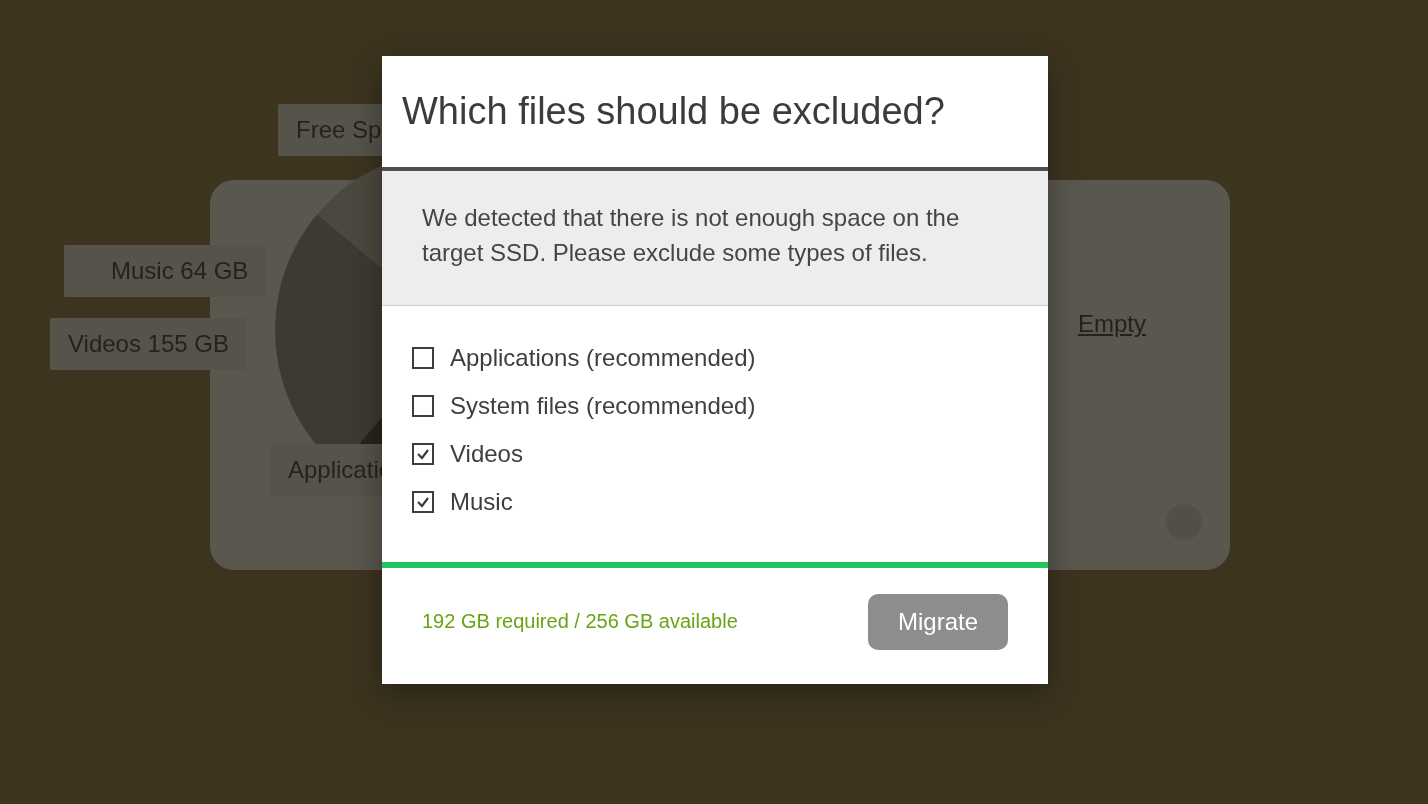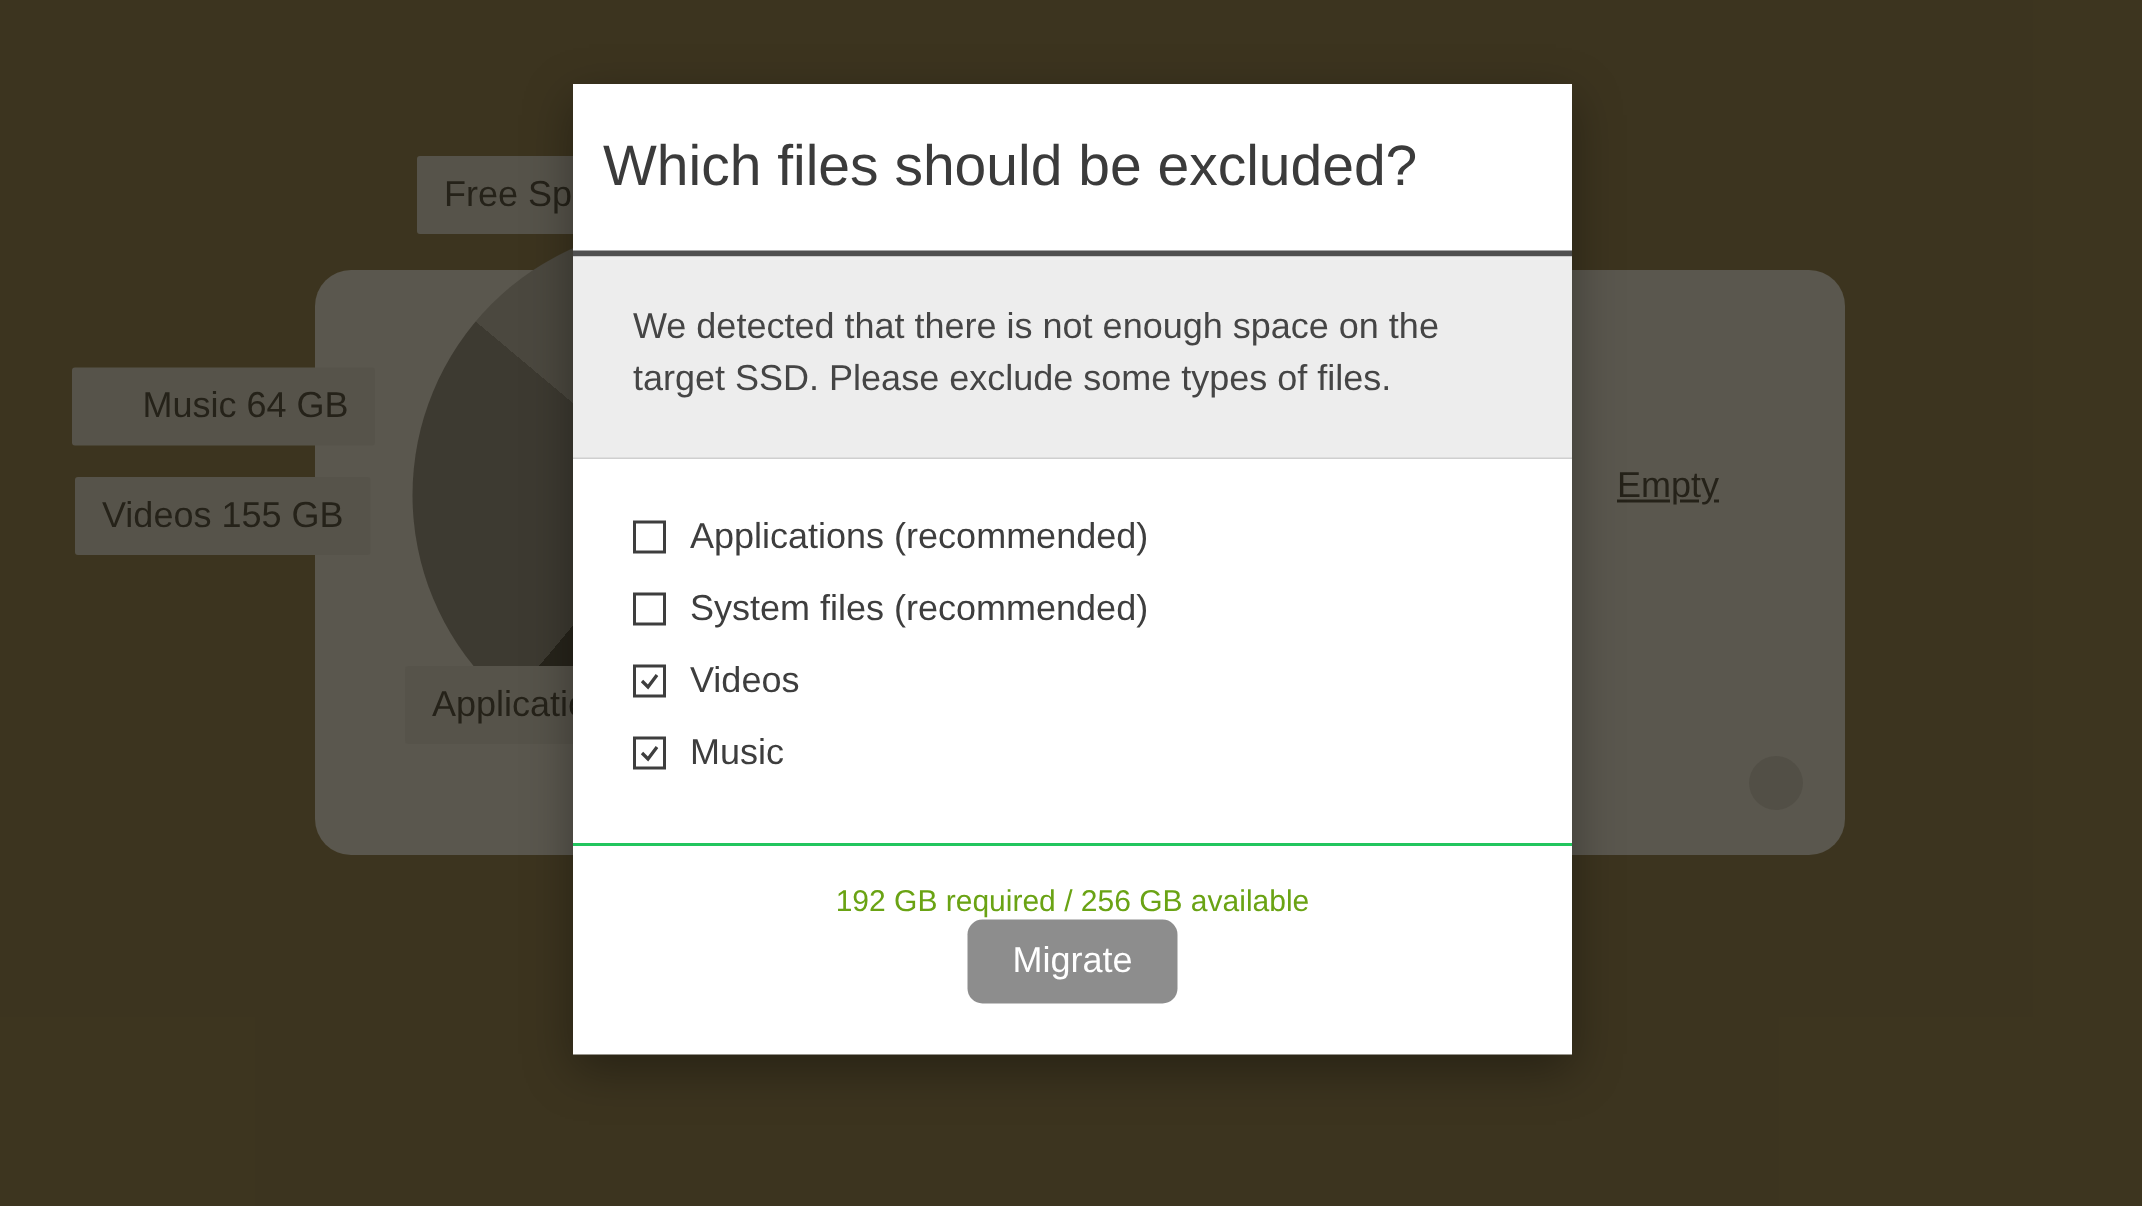--- a/index.html
+++ b/index.html
@@ -71,21 +71,21 @@
   .chip {
     position: absolute;
     background: #dcdcdc;
     color: #3a3a3a;
     font-size: 24px;
     padding: 12px 18px;
     border-radius: 2px;
     white-space: nowrap;
   }
   .chip.free   { left: 278px; top: 104px; }
-  .chip.music  { left: 48px;  top: 245px; padding-left: 47px; }
+  .chip.music  { left: 64px;  top: 245px; padding-left: 47px; }
   .chip.videos { left: 50px;  top: 318px; }
   .chip.apps   { left: 270px; top: 444px; }
   .chip.empty  { left: 1060px; top: 298px; background: transparent; text-decoration: underline; }
 
   .captions {
     position: absolute;
     left: 0; right: 0;
     top: 668px;
     text-align: center;
     color: #dcdcdc;
@@ -116,22 +116,22 @@
   }
   .modal-alert {
     background: #ededed;
     padding: 30px 40px 34px;
     font-size: 24px;
     line-height: 1.45;
     color: #454545;
     border-bottom: 1px solid #cfcfcf;
   }
   .options {
-    padding: 28px 40px 36px;
-    border-bottom: 2px solid #22c55e;
+    padding: 28px 30px 36px;
+    border-bottom: 6px solid #22c55e;
   }
   .option-row {
     display: flex;
     align-items: center;
     gap: 16px;
     padding: 10px 0;
     font-size: 24px;
     color: #3e3e3e;
     cursor: pointer;
     user-select: none;
@@ -144,21 +144,20 @@
     align-items: center;
     justify-content: center;
     flex: 0 0 22px;
   }
   .checkbox svg { display: block; }
   .modal-footer {
     display: flex;
     align-items: center;
     justify-content: space-between;
     padding: 26px 40px 34px;
-    flex-direction: column;
   }
   .status-text {
     color: #6aa314;
     font-size: 20px;
   }
   .migrate-btn {
     background: #8d8d8d;
     color: #ffffff;
     border: none;
     font-size: 24px;

